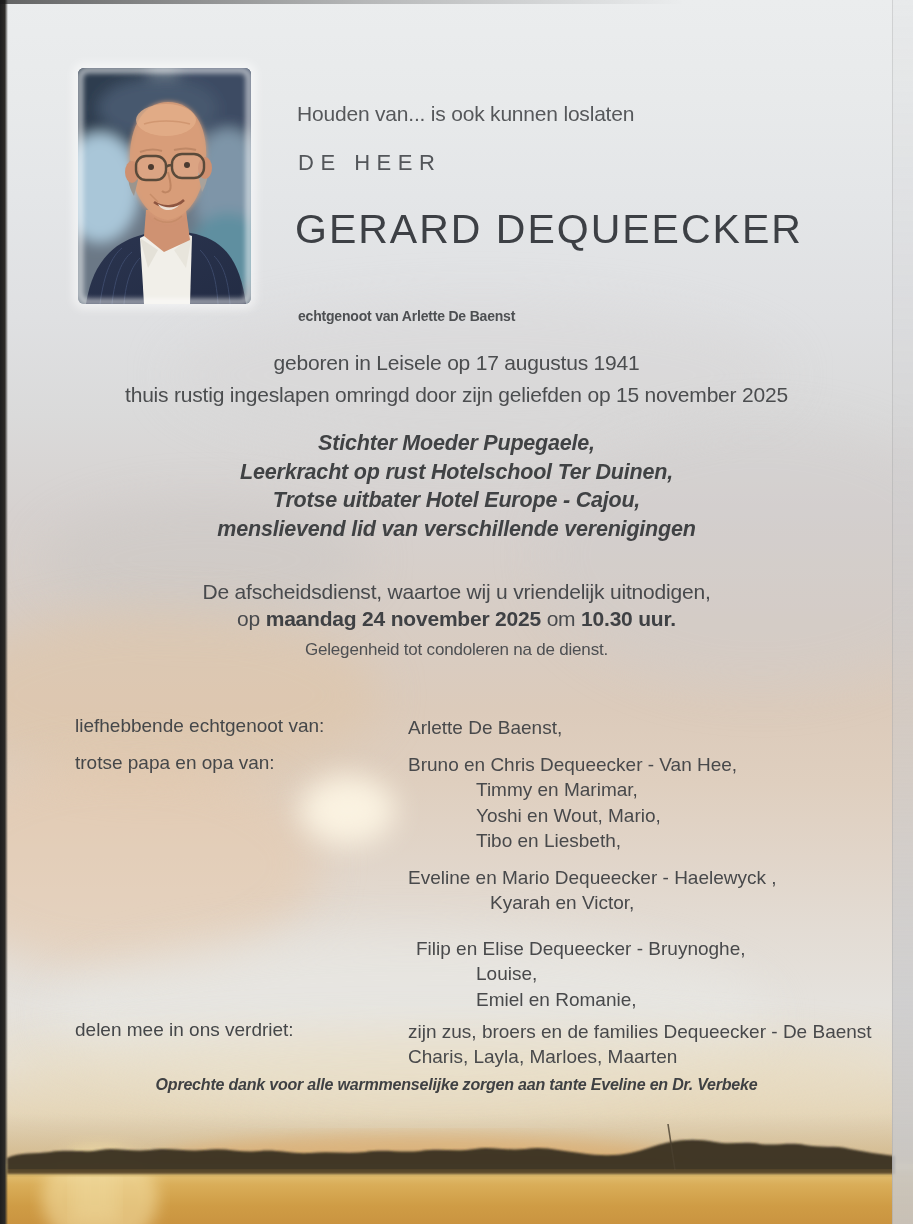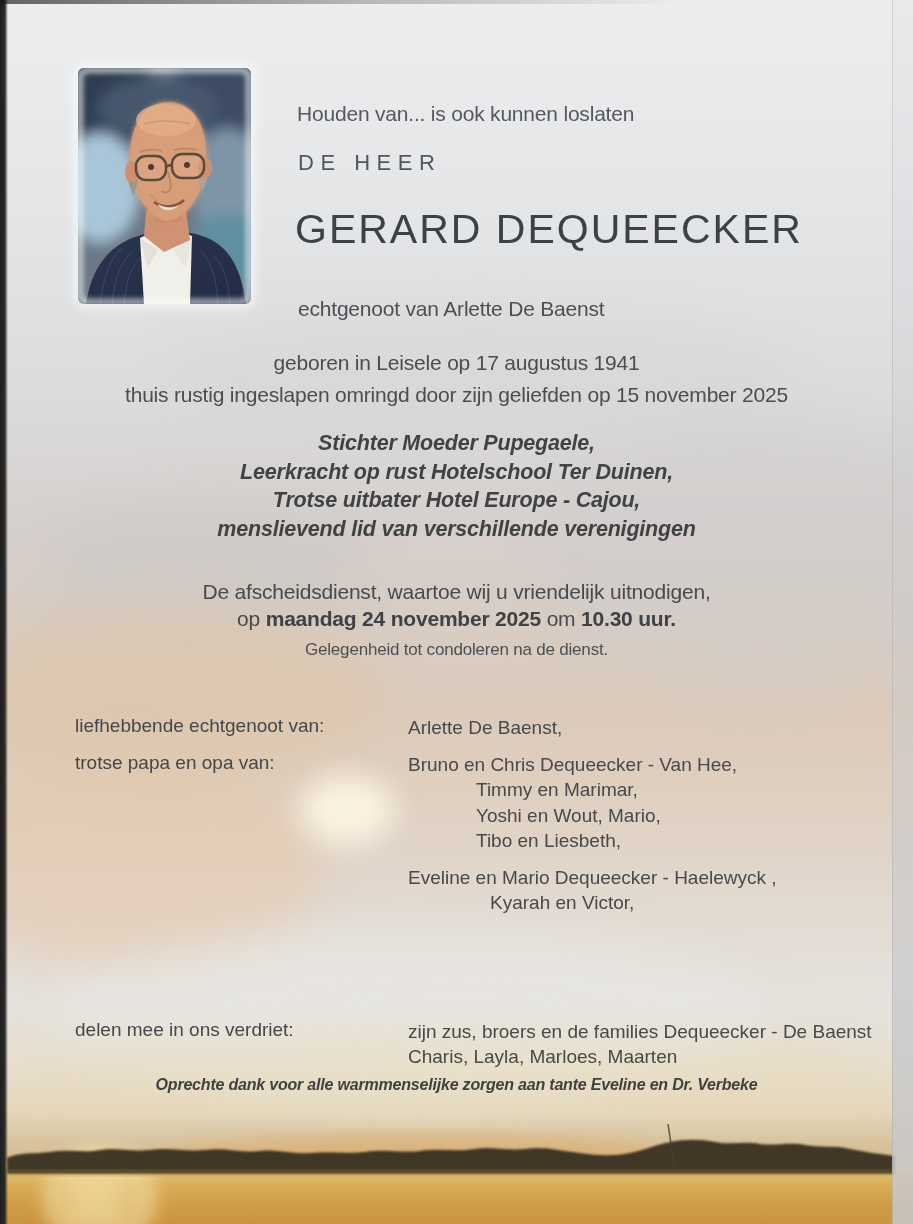--- a/index.html
+++ b/index.html
@@ -36,21 +36,21 @@
     border-left:1px solid rgba(140,140,140,.25);}
 
   .photo{position:absolute;left:78px;top:68px;width:173px;height:236px;border-radius:6px;
     box-shadow:0 0 10px 5px rgba(255,255,255,.55);}
   .photo svg{display:block;border-radius:6px;}
 
   .txt{position:absolute;color:#4a4c4e;letter-spacing:-0.2px;}
   .quote{left:297px;top:102px;font-size:21px;color:#56585b;}
   .salutation{left:298px;top:150px;font-size:22px;letter-spacing:6.5px;color:#53565a;text-align:right;}
   .name{left:295px;top:206px;font-size:41px;letter-spacing:2px;color:#3d4045;}
-  .spouse{left:298px;top:297px;font-size:21px;color:#4d4f52;}
+  .spouse{left:298px;top:308px;font-size:14px;color:#4d4f52;font-weight:bold;}
 
   .center-block{left:10px;width:893px;text-align:center;}
   .birthdeath{top:347px;font-size:21px;line-height:32px;color:#4b4d4f;}
   .roles{top:429px;font-size:21.5px;line-height:28.5px;font-weight:bold;font-style:italic;color:#404244;}
   .service{top:578px;font-size:21px;line-height:27px;color:#484a4d;}
   .service .condolence{font-size:17px;color:#4d4f52;margin-top:4px;}
   .service b{font-weight:bold;color:#3f4144;text-align:center;}
 
   .fam-label{position:absolute;left:75px;font-size:19px;color:#454749;}
   .fam-val{position:absolute;left:408px;font-size:19px;line-height:25.4px;color:#48494b;}
@@ -219,20 +219,25 @@
   <div class="fam-val" style="top:752px">
     <div>Bruno en Chris Dequeecker - Van Hee,</div>
     <div class="ind">Timmy en Marimar,</div>
     <div class="ind">Yoshi en Wout, Mario,</div>
     <div class="ind">Tibo en Liesbeth,</div>
   </div>
   <div class="fam-val" style="top:865px">
     <div>Eveline en Mario Dequeecker - Haelewyck ,</div>
     <div class="ind2">Kyarah en Victor,</div>
   </div>
+  <div class="fam-val" style="top:936px">
+    <div style="padding-left:8px">Filip en Elise Dequeecker - Bruynoghe,</div>
+    <div class="ind">Louise,</div>
+    <div class="ind">Emiel en Romanie,</div>
+  </div>
 
   <div class="fam-label" style="top:1019px">delen mee in ons verdriet:</div>
   <div class="fam-val" style="top:1019px">
     <div>zijn zus, broers en de families Dequeecker - De Baenst</div>
     <div>Charis, Layla, Marloes, Maarten</div>
   </div>
 
   <div class="txt center-block thanks">Oprechte dank voor alle warmmenselijke zorgen aan tante Eveline en Dr. Verbeke</div>
 
   <div class="edge-right"></div>

